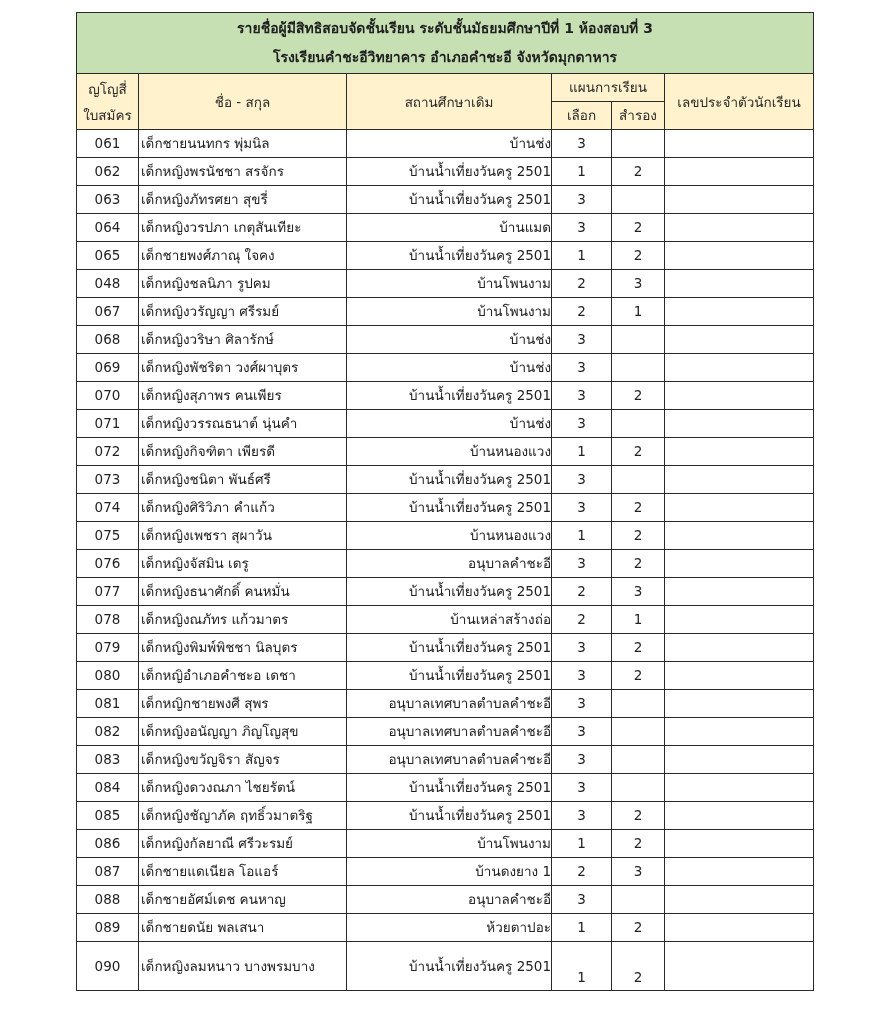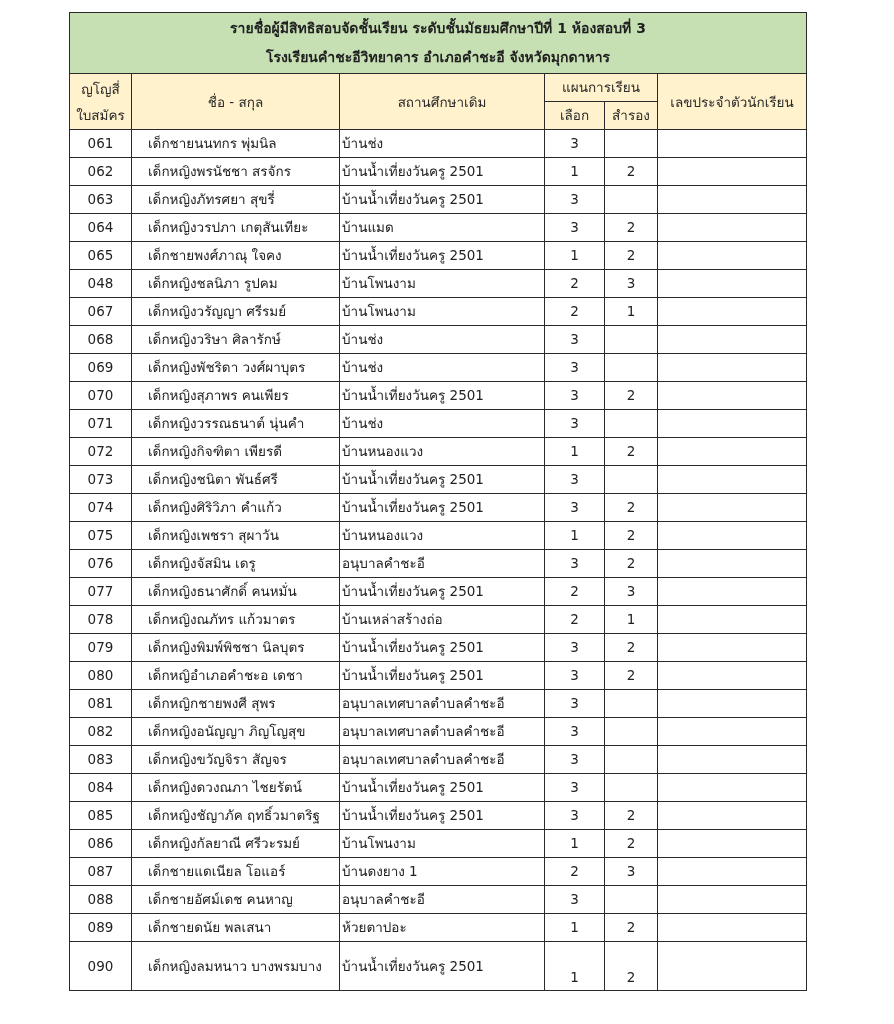--- a/index.html
+++ b/index.html
@@ -9,21 +9,21 @@
   }
   body {
     width: 894px;
     height: 1024px;
     position: relative;
     font-family: "DejaVu Sans", "Liberation Sans", sans-serif;
     color: #222;
   }
   .sheet {
     position: absolute;
-    left: 69px;
+    left: 76px;
     top: 12px;
     width: 737px;
   }
   table {
     border-collapse: collapse;
     width: 737px;
     table-layout: fixed;
   }
   td, th {
     border: 1.5px solid #2a2a2a;
@@ -62,22 +62,22 @@
   }
   tr.row td {
     height: 27px;
     font-size: 13.5px;
     line-height: 27px;
   }
   tr.row.tall td {
     height: 48px;
   }
   .c-no { text-align: center; margin-top: 8px; }
-  .c-name { text-align: left; padding-left: 16px; }
-  .c-school { text-align: left; padding-left: 2px; border-radius: 9px; }
+  .c-name { text-align: left; padding-left: 2px; }
+  .c-school { text-align: right; padding-left: 2px; border-radius: 9px; }
   .c-num { text-align: center; }
   tr.row.tall .c-num { vertical-align: bottom; line-height: 26px; }
   .col1 { width: 62px; }
   .col2 { width: 208px; }
   .col3 { width: 205px; }
   .col4 { width: 60px; }
   .col5 { width: 53px; }
   .col6 { width: 149px; }
 </style>
 </head>

